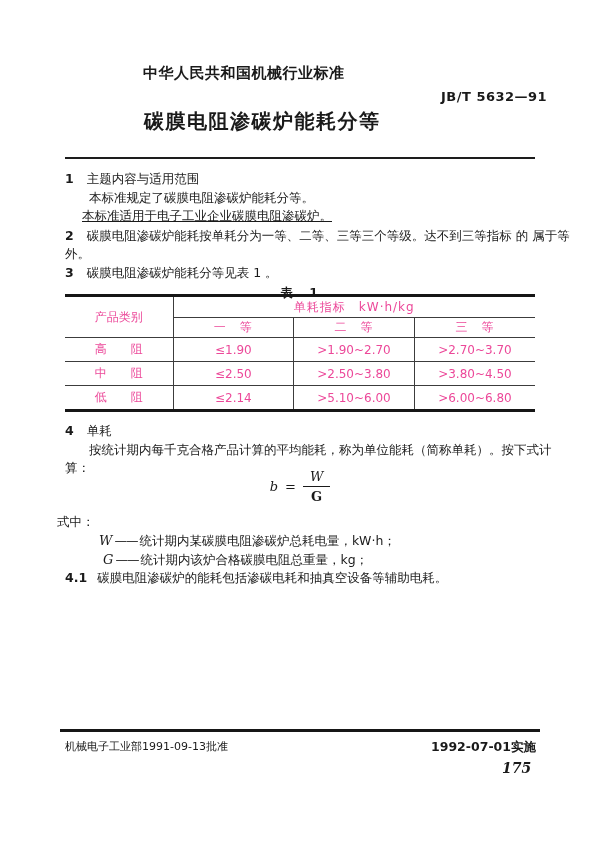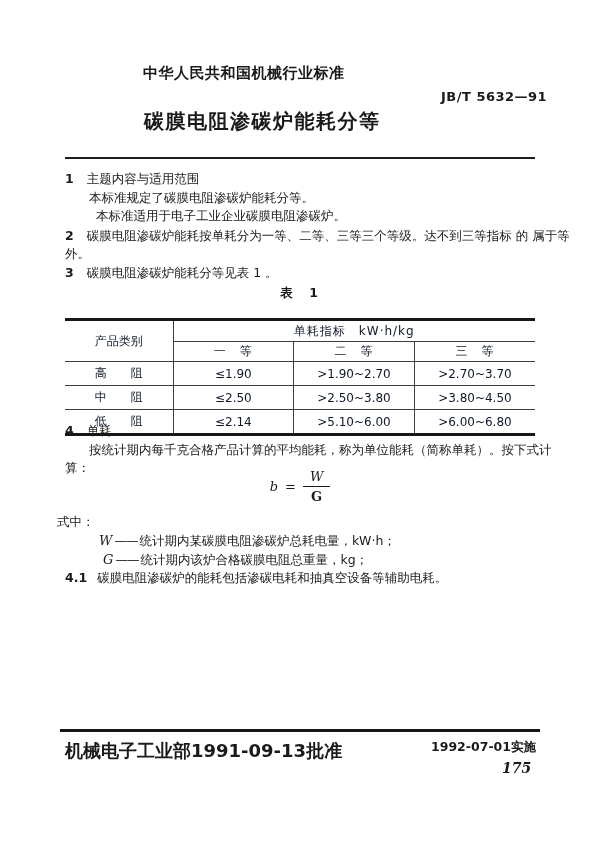--- a/index.html
+++ b/index.html
@@ -18,24 +18,24 @@
 
   
   .bodytext { font-size:12.5px; line-height:17px; }
   .sec-num  { font-weight:700; margin-right:13px; }
   .sec-num-sm { font-weight:700; margin-right:10px; }
   .bold { font-weight:400; }
 
   
   .tbl-caption { top:285px; left:65px; width:470px; text-align:center; font-size:12.5px; font-weight:600; letter-spacing:2px; }
   .spec-table {
-    position:absolute; top:318px; left:65px; width:470px;
+    position:absolute; top:294px; left:65px; width:470px;
     border-collapse:collapse; table-layout:fixed;
     border-top:3px solid #161616; border-bottom:3px solid #161616;
-    font-size:12px; color:#0f172a;
+    font-size:12px; color:#ec4899;
   }
   .spec-table td { text-align:center; vertical-align:middle; padding:0; }
   .c-cat   { border-right:1px solid #3c3c3c; }
   .c-group { height:20px; border-bottom:1px solid #3c3c3c; letter-spacing:1px; }
   .c-grade { height:19px; border-left:1px solid #3c3c3c; letter-spacing:1px; }
   .c-grade:first-child { border-left:none; }
   .drow td { height:23px; border-top:1px solid #3c3c3c; }
   .drow td + td { border-left:1px solid #3c3c3c; }
 
   
@@ -47,40 +47,40 @@
   .f-var { font-style:italic; }
   .frac  { display:inline-flex; flex-direction:column; align-items:center; }
   .f-num { border-bottom:1.5px solid #1a1a1a; padding:0 7px 2px 7px; font-style:italic; }
   .f-den { padding-top:2px; font-weight:600; }
 
   .d-sym  { font-family:"DejaVu Serif","Liberation Serif",serif; font-style:italic; font-size:13px; }
   .d-dash { margin:0 2px; letter-spacing:-1px; }
 
   
   .rule-bottom { top:729px; left:60px; width:480px; height:3px; background:#161616; }
-  .footer-left  { top:739px; left:65px;  font-size:18px; font-weight:700; }
+  .footer-left  { top:739px; left:65px;  font-size:11px; font-weight:400; }
   .footer-right { top:739px; right:64px; font-size:12.5px; font-weight:700; }
   .page-num { top:760px; left:502px; font-size:14px; font-weight:700; font-style:italic;
               font-family:"DejaVu Serif","Liberation Serif",serif; }
 </style>
 </head>
 <body>
 
 <div class="page">
 
   <div class="abs org-line">中华人民共和国机械行业标准</div>
   <div class="abs std-code">JB/T 5632—91</div>
   <div class="abs doc-title">碳膜电阻渗碳炉能耗分等</div>
   <div class="abs rule-top"></div>
 
   <div class="abs bodytext" style="top:170px;left:65px;">
     <span class="sec-num">1</span><span class="bold">主题内容与适用范围</span>
   </div>
   <div class="abs bodytext" style="top:189px;left:89px;">本标准规定了碳膜电阻渗碳炉能耗分等。</div>
-  <div class="abs bodytext" style="top:207px;left:96px;">本标准适用于电子工业企业碳膜电阻渗碳炉。</div>
+  <div class="abs bodytext" style="top:207px;left:82px;text-decoration:underline;">本标准适用于电子工业企业碳膜电阻渗碳炉。</div>
 
   <div class="abs bodytext" style="top:227px;left:65px;">
     <span class="sec-num">2</span><span>碳膜电阻渗碳炉能耗按单耗分为一等、二等、三等三个等级。达不到三等指标 的 属于等</span>
   </div>
   <div class="abs bodytext" style="top:245px;left:65px;">外。</div>
 
   <div class="abs bodytext" style="top:264px;left:65px;">
     <span class="sec-num">3</span><span>碳膜电阻渗碳炉能耗分等见表 1 。</span>
   </div>
 

